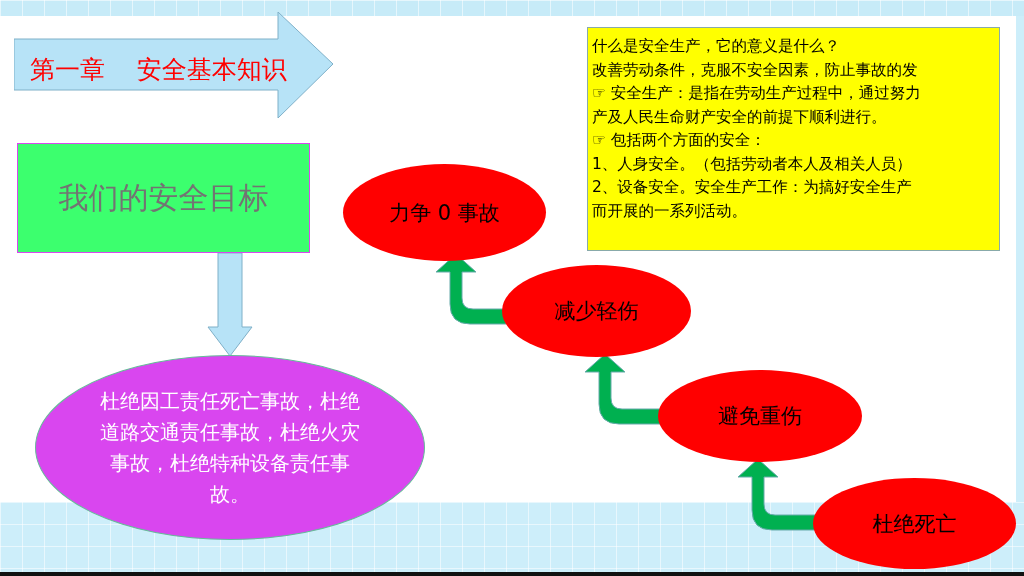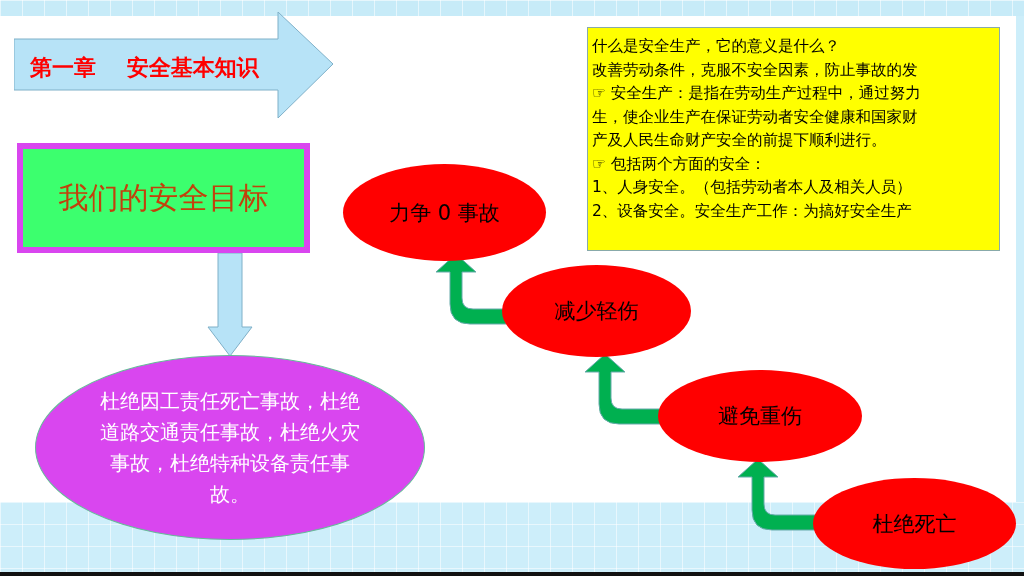--- a/index.html
+++ b/index.html
@@ -10,26 +10,26 @@
       linear-gradient(to right, rgba(255,255,255,0.55) 1px, transparent 1px),
       linear-gradient(to bottom, rgba(255,255,255,0.55) 1px, transparent 1px);
     background-size:22px 22px;}
   .top-band{top:0;height:16px;}
   .bottom-band{top:502px;height:70px;background-color:#cdeefa;}
   .right-edge{position:absolute;right:0;top:16px;width:8px;height:486px;background:#cdeefa;}
   .bottom-bar{position:absolute;left:0;top:572px;width:1024px;height:4px;background:#111;}
 
   .chapter-arrow{position:absolute;left:14px;top:12px;width:320px;height:106px;}
   .chapter-arrow svg{position:absolute;left:0;top:0;}
-  .chapter-text{position:absolute;left:30px;top:53px;color:#ff0000;font-size:22px;white-space:pre;font-weight:bold;}
+  .chapter-text{position:absolute;left:30px;top:53px;color:#ff0000;font-size:25px;white-space:pre;}
 
   .info-box{position:absolute;left:587px;top:27px;width:413px;height:224px;background:#ffff00;border:1px solid #8aa;box-sizing:border-box;padding:7px 4px;font-size:15.5px;line-height:23.5px;color:#000;}
   .info-line{white-space:nowrap;}
 
-  .goal-box{position:absolute;left:17px;top:143px;width:293px;height:110px;background:#3cff6e;border:6px solid #d946ef;box-sizing:border-box;display:flex;align-items:center;justify-content:center;color:#c2410c;font-size:30px;}
+  .goal-box{position:absolute;left:17px;top:143px;width:293px;height:110px;background:#3cff6e;border:1px solid #d946ef;box-sizing:border-box;display:flex;align-items:center;justify-content:center;color:#737373;font-size:30px;}
 
   .down-arrow{position:absolute;left:207px;top:253px;}
 
   .green-ellipse{position:absolute;left:35px;top:355px;width:390px;height:185px;border-radius:50%;background:#d946ef;border:1px solid #6b9;box-sizing:border-box;display:flex;align-items:center;justify-content:center;text-align:center;color:#fff;font-size:20px;line-height:31px;padding:0 58px;}
 
   .red-ellipse{position:absolute;border-radius:50%;background:#ff0000;display:flex;align-items:center;justify-content:center;text-align:center;color:#000;font-size:21px;line-height:30px;}
   .e1{left:343px;top:164px;width:203px;height:97px;}
   .e2{left:502px;top:265px;width:189px;height:92px;}
   .e3{left:658px;top:370px;width:204px;height:92px;}
   .e4{left:813px;top:478px;width:203px;height:91px;text-align:right;}
@@ -48,25 +48,25 @@
   <svg width="320" height="106" viewBox="0 0 320 106">
     <polygon points="0,27 264,27 264,0 319,52 264,106 264,78 0,78" fill="#b7e3f7" stroke="#7fb0c8" stroke-width="1"></polygon>
   </svg>
 </div>
 <div class="chapter-text">第一章    安全基本知识</div>
 
 <div class="info-box">
   <div class="info-line">什么是安全生产，它的意义是什么？</div>
   <div class="info-line">改善劳动条件，克服不安全因素，防止事故的发</div>
   <div class="info-line">☞ 安全生产：是指在劳动生产过程中，通过努力</div>
-  <div class="info-line">生，使企业生产在保证劳动者安全健康和国家财</div>
   <div class="info-line">产及人民生命财产安全的前提下顺利进行。</div>
   <div class="info-line">☞ 包括两个方面的安全：</div>
   <div class="info-line">1、人身安全。（包括劳动者本人及相关人员）</div>
   <div class="info-line">2、设备安全。安全生产工作：为搞好安全生产</div>
+  <div class="info-line">而开展的一系列活动。</div>
 </div>
 
 <div class="goal-box">
   <span>我们的安全目标</span>
 </div>
 
 <svg class="down-arrow" width="46" height="104" viewBox="0 0 46 104">
   <polygon points="11,0 35,0 35,74 45,74 23,103 1,74 11,74" fill="#b7e3f7" stroke="#7fb0c8" stroke-width="1"></polygon>
 </svg>
 

